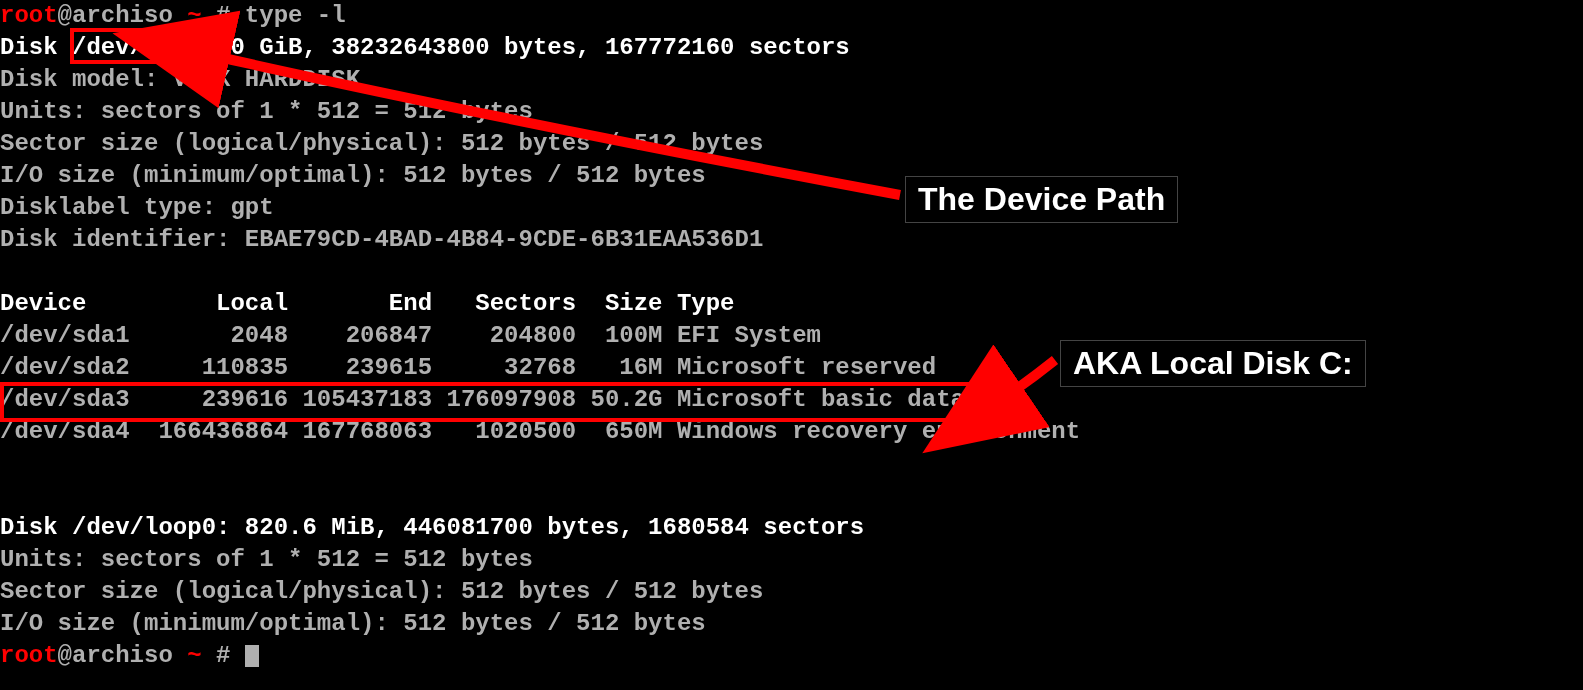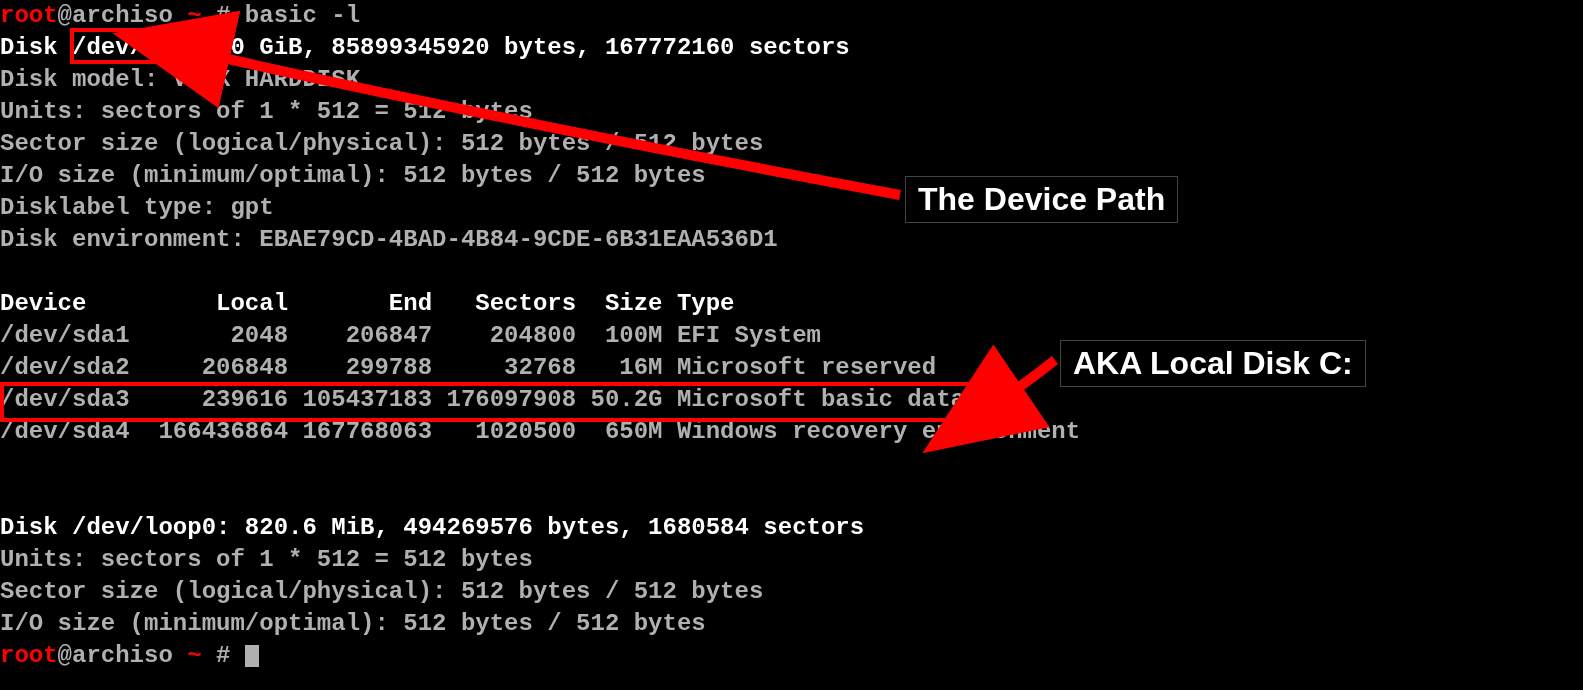--- a/index.html
+++ b/index.html
@@ -62,37 +62,37 @@
     display: inline-block;
     width: 14px;
     height: 22px;
     background: #b0b0b0;
     vertical-align: middle;
   }
 </style>
 </head>
 <body>
 
-<div class="terminal"><span class="red">root</span><span>@archiso </span><span class="red">~</span><span> # </span><span>basic -l</span>
-<span class="white">Disk </span><span class="white">/dev/sda</span><span class="white">: 80 GiB, 85899345920 bytes, 167772160 sectors</span>
+<div class="terminal"><span class="red">root</span><span>@archiso </span><span class="red">~</span><span> # </span><span>type -l</span>
+<span class="white">Disk </span><span class="white">/dev/sda</span><span class="white">: 80 GiB, 38232643800 bytes, 167772160 sectors</span>
 <span>Disk model: VBOX HARDDISK</span>
 <span>Units: sectors of 1 * 512 = 512 bytes</span>
 <span>Sector size (logical/physical): 512 bytes / 512 bytes</span>
 <span>I/O size (minimum/optimal): 512 bytes / 512 bytes</span>
 <span>Disklabel type: gpt</span>
-<span>Disk environment: EBAE79CD-4BAD-4B84-9CDE-6B31EAA536D1</span>
+<span>Disk identifier: EBAE79CD-4BAD-4B84-9CDE-6B31EAA536D1</span>
 
 <span class="white" id="thead">Device         Local       End   Sectors  Size Type</span>
 <span id="row0">/dev/sda1       2048    206847    204800  100M EFI System</span>
-<span id="row1">/dev/sda2     206848    299788     32768   16M Microsoft reserved</span>
+<span id="row1">/dev/sda2     110835    239615     32768   16M Microsoft reserved</span>
 <span id="row2">/dev/sda3     239616 105437183 176097908 50.2G Microsoft basic data</span>
 <span id="row3">/dev/sda4  166436864 167768063   1020500  650M Windows recovery environment</span>
 
 
-<span class="white">Disk /dev/loop0: 820.6 MiB, 494269576 bytes, 1680584 sectors</span>
+<span class="white">Disk /dev/loop0: 820.6 MiB, 446081700 bytes, 1680584 sectors</span>
 <span>Units: sectors of 1 * 512 = 512 bytes</span>
 <span>Sector size (logical/physical): 512 bytes / 512 bytes</span>
 <span>I/O size (minimum/optimal): 512 bytes / 512 bytes</span>
 <span class="red">root</span><span>@archiso </span><span class="red">~</span><span> # </span><span class="cursor"></span></div>
 
 <div class="highlight-box-1"></div>
 <div class="highlight-box-2"></div>
 
 <svg class="arrow-svg" width="1583" height="690">
   <defs>

